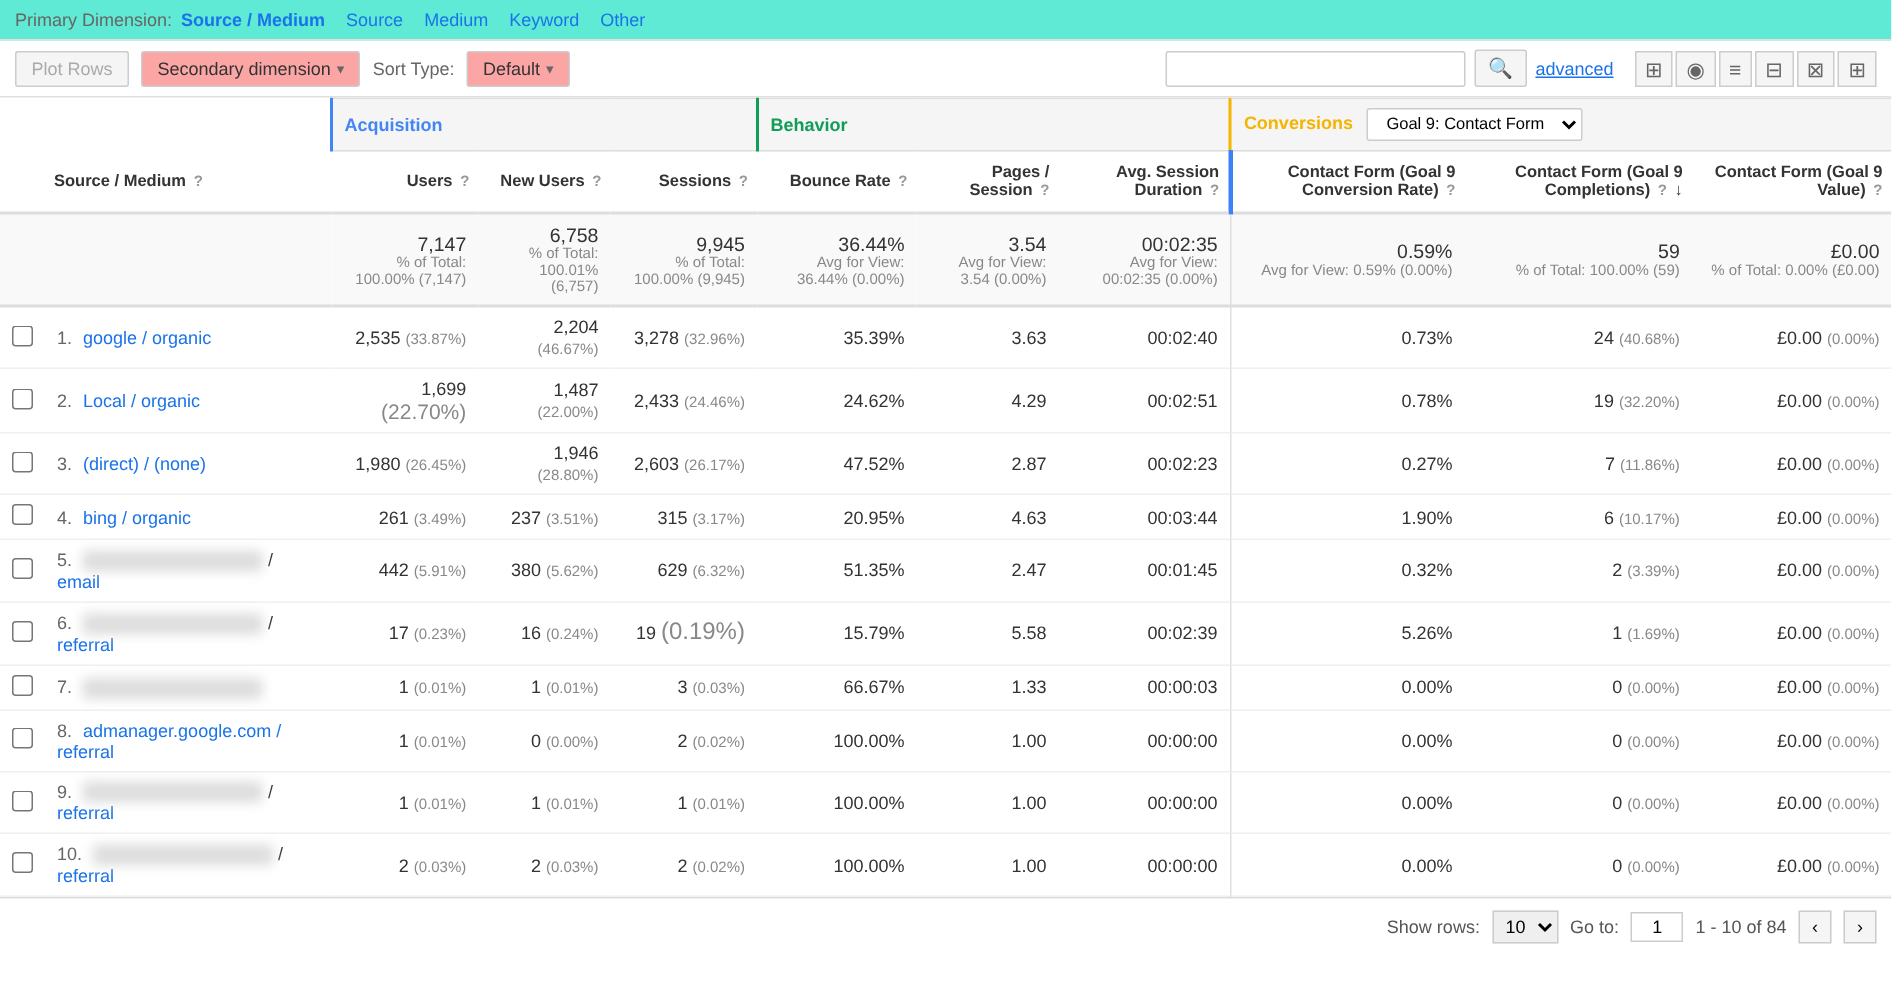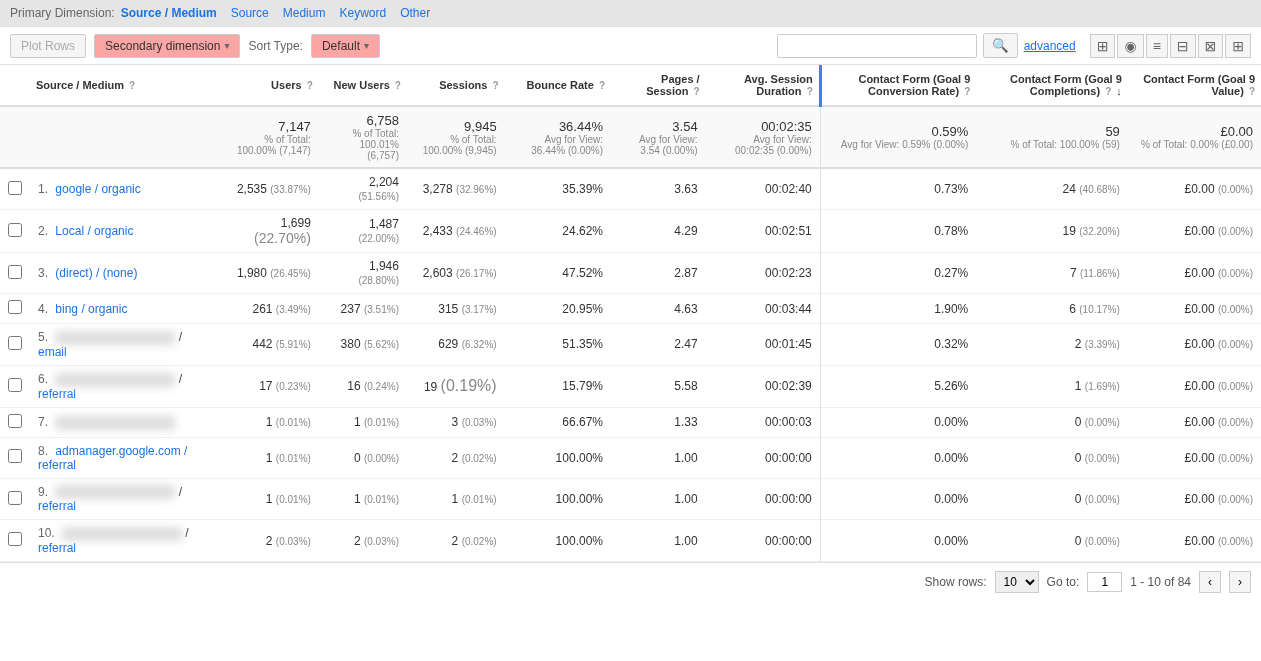--- a/index.html
+++ b/index.html
@@ -1,20 +1,20 @@
 <!DOCTYPE html>
 <html><head>
   <meta charset="utf-8">
   <style>
     * { box-sizing: border-box; margin: 0; padding: 0; }
     body { font-family: Arial, sans-serif; font-size: 12px; color: #333; background: #fff; }
 
     .top-bar {
       display: flex; align-items: center; padding: 6px 10px; border-bottom: 1px solid #e0e0e0;
-      background: #e5e5e5; flex-wrap: wrap; gap: 6px;
+      background: #5eead4; flex-wrap: wrap; gap: 6px;
     }
 
     .controls-bar {
       display: flex; align-items: center; padding: 6px 10px; border-bottom: 1px solid #e0e0e0;
       gap: 8px;
     }
     .plot-rows-btn {
       border: 1px solid #ccc; background: #f5f5f5; color: #aaa; padding: 4px 10px;
       font-size: 12px; cursor: pointer; border-radius: 2px;
     }
@@ -129,20 +129,35 @@
       <button class="view-icon-btn" title="Pivot">⊠</button>
       <button class="view-icon-btn" title="Lifetime value">⊞</button>
     </div>
   </div>
 </div>
 
 <div class="table-container">
   <table>
     <thead>
 
+      <tr class="group-header">
+        <th colspan="2" style="border:none; background:#fff;"></th>
+        <th colspan="3" style="border-left:2px solid #4285f4; text-align:left;">
+          <span style="color:#4285f4; font-size:12px;">Acquisition</span>
+        </th>
+        <th colspan="3" style="border-left:2px solid #0f9d58; text-align:left;">
+          <span style="color:#0f9d58; font-size:12px;">Behavior</span>
+        </th>
+        <th colspan="3" style="border-left:2px solid #f4b400; text-align:left;">
+          <span style="color:#f4b400; font-size:12px; margin-right:6px;">Conversions</span>
+          <select class="conversions-dropdown" style="font-size:11px;">
+            <option>Goal 9: Contact Form</option>
+          </select>
+        </th>
+      </tr>
 
       <tr class="col-headers">
         <th style="width:30px; text-align:center;"></th>
         <th class="left-align" style="min-width:180px;">
           <span>Source / Medium</span>
           <span class="help-icon">?</span>
         </th>
         <th>
           <span>Users</span>
           <span class="help-icon">?</span>
@@ -229,21 +244,21 @@
       <input type="checkbox" class="checkbox" style="">
     </td>
     <td class="left-align">
       <span class="row-num">1.</span>
       <a href="#" style="color:#1a73e8; text-decoration:none;">google / organic</a>
     </td>
     <td>
       2,535 <span style="color:#888; font-size:10px;">(33.87%)</span>
     </td>
     <td>
-      2,204 <span style="color:#888; font-size:10px;">(51.56%)</span>
+      2,204 <span style="color:#888; font-size:10px;">(46.67%)</span>
     </td>
     <td>
       3,278 <span style="color:#888; font-size:10px;">(32.96%)</span>
     </td>
     <td>35.39%</td>
     <td>3.63</td>
     <td>00:02:40</td>
     <td style="border-left:1px solid #e0e0e0;">0.73%</td>
     <td>
       24 <span style="color:#888; font-size:10px;">(40.68%)</span>

